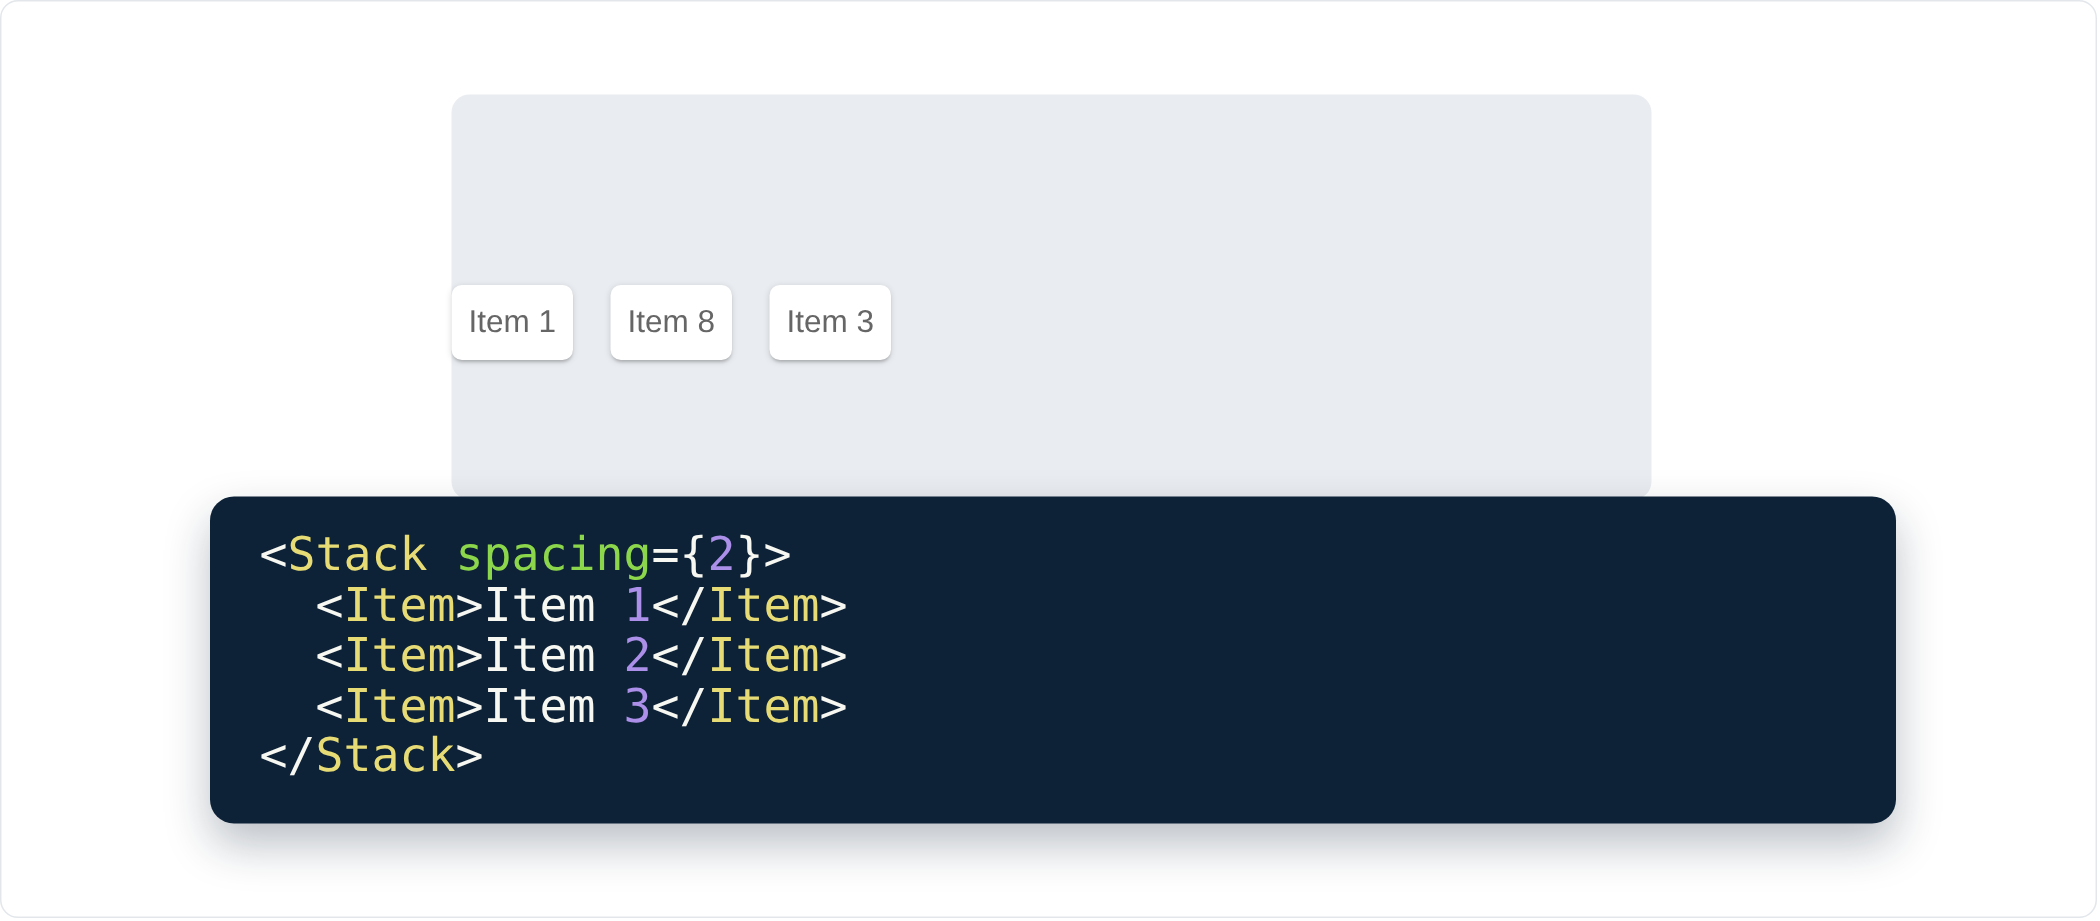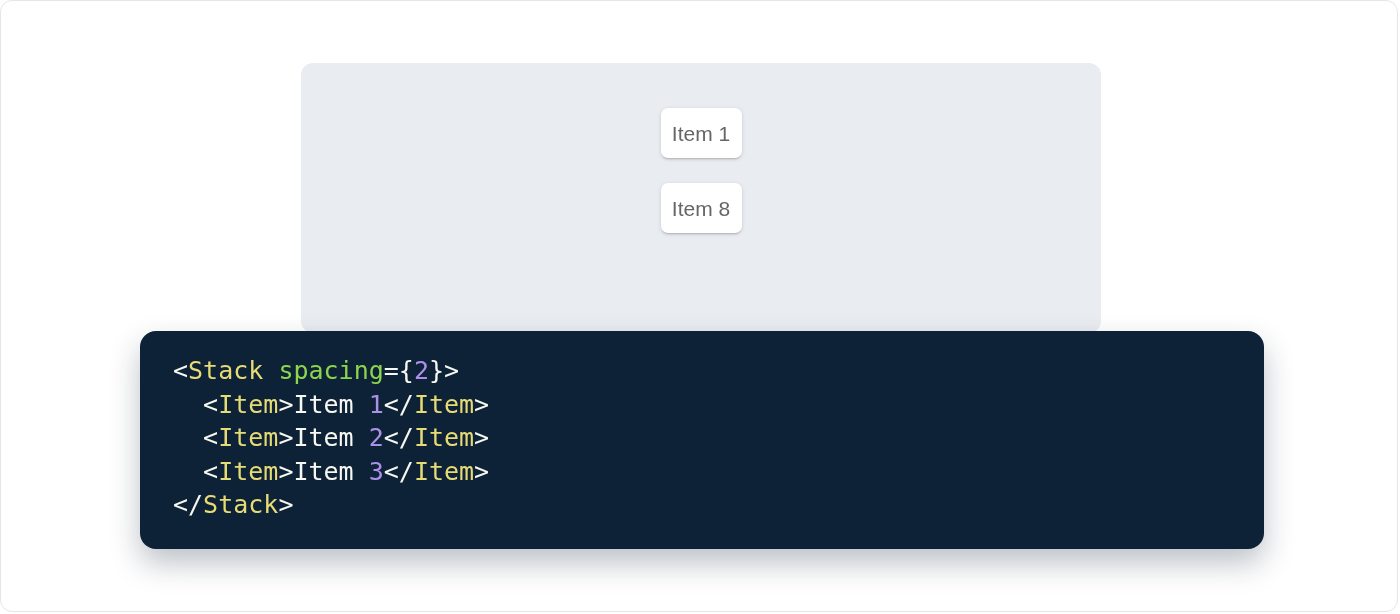--- a/index.html
+++ b/index.html
@@ -27,23 +27,23 @@
   
   .demo-panel {
     position: absolute;
     left: 300px;
     top: 62px;
     width: 800px;
     height: 270px;
     background: var(--panel_bg, #e9ecf0);
     border-radius: 12px;
     display: flex;
-    flex-direction: column;
+    flex-direction: row;
     align-items: center;
-    padding-top: 45px;
+    padding-top: 33px;
     box-sizing: border-box;
     gap: 25px;
   }
 
   
   .item-card {
     width: 81px;
     height: 50px;
     background: var(--card_bg, #ffffff);
     border-radius: 7px;
@@ -70,21 +70,21 @@
     background: var(--code_bg, #0d2137);
     border-radius: 16px;
     box-shadow: 0 14px 30px rgba(13, 33, 55, 0.28);
     box-sizing: border-box;
     padding: 23px 33px;
     margin: 0;
     overflow: hidden;
   }
   .code-block code {
     font-family: "DejaVu Sans Mono", monospace;
-    font-size: 25px;
+    font-size: 31px;
     line-height: 33.5px;
     display: block;
     white-space: pre;
   }
   .code-line { display: block; }
   .tok-tag   { color: var(--tok_tag,   #e6db74); }
   .tok-attr  { color: var(--tok_attr,  #8cd64b); }
   .tok-num   { color: var(--tok_num,   #ab8fe8); }
   .tok-punct { color: var(--tok_punct, #f8f8f2); }
   .tok-plain { color: var(--tok_plain, #f8f8f2); }
@@ -94,17 +94,20 @@
 
 <div class="page-frame">
 
   <div class="demo-panel">
     <div class="item-card">
       <span>Item 1</span>
     </div>
     <div class="item-card">
       <span>Item 8</span>
     </div>
+    <div class="item-card">
+      <span>Item 3</span>
+    </div>
   </div>
 
   <pre class="code-block"><code><span class="code-line"><span class="tok-punct">&lt;</span><span class="tok-tag">Stack</span><span class="tok-plain"> </span><span class="tok-attr">spacing</span><span class="tok-punct">=</span><span class="tok-punct">{</span><span class="tok-num">2</span><span class="tok-punct">}</span><span class="tok-punct">&gt;</span></span><span class="code-line"><span class="tok-plain">  </span><span class="tok-punct">&lt;</span><span class="tok-tag">Item</span><span class="tok-punct">&gt;</span><span class="tok-plain">Item </span><span class="tok-num">1</span><span class="tok-punct">&lt;/</span><span class="tok-tag">Item</span><span class="tok-punct">&gt;</span></span><span class="code-line"><span class="tok-plain">  </span><span class="tok-punct">&lt;</span><span class="tok-tag">Item</span><span class="tok-punct">&gt;</span><span class="tok-plain">Item </span><span class="tok-num">2</span><span class="tok-punct">&lt;/</span><span class="tok-tag">Item</span><span class="tok-punct">&gt;</span></span><span class="code-line"><span class="tok-plain">  </span><span class="tok-punct">&lt;</span><span class="tok-tag">Item</span><span class="tok-punct">&gt;</span><span class="tok-plain">Item </span><span class="tok-num">3</span><span class="tok-punct">&lt;/</span><span class="tok-tag">Item</span><span class="tok-punct">&gt;</span></span><span class="code-line"><span class="tok-punct">&lt;/</span><span class="tok-tag">Stack</span><span class="tok-punct">&gt;</span></span></code></pre>
 
 </div>
 
 </body></html>

